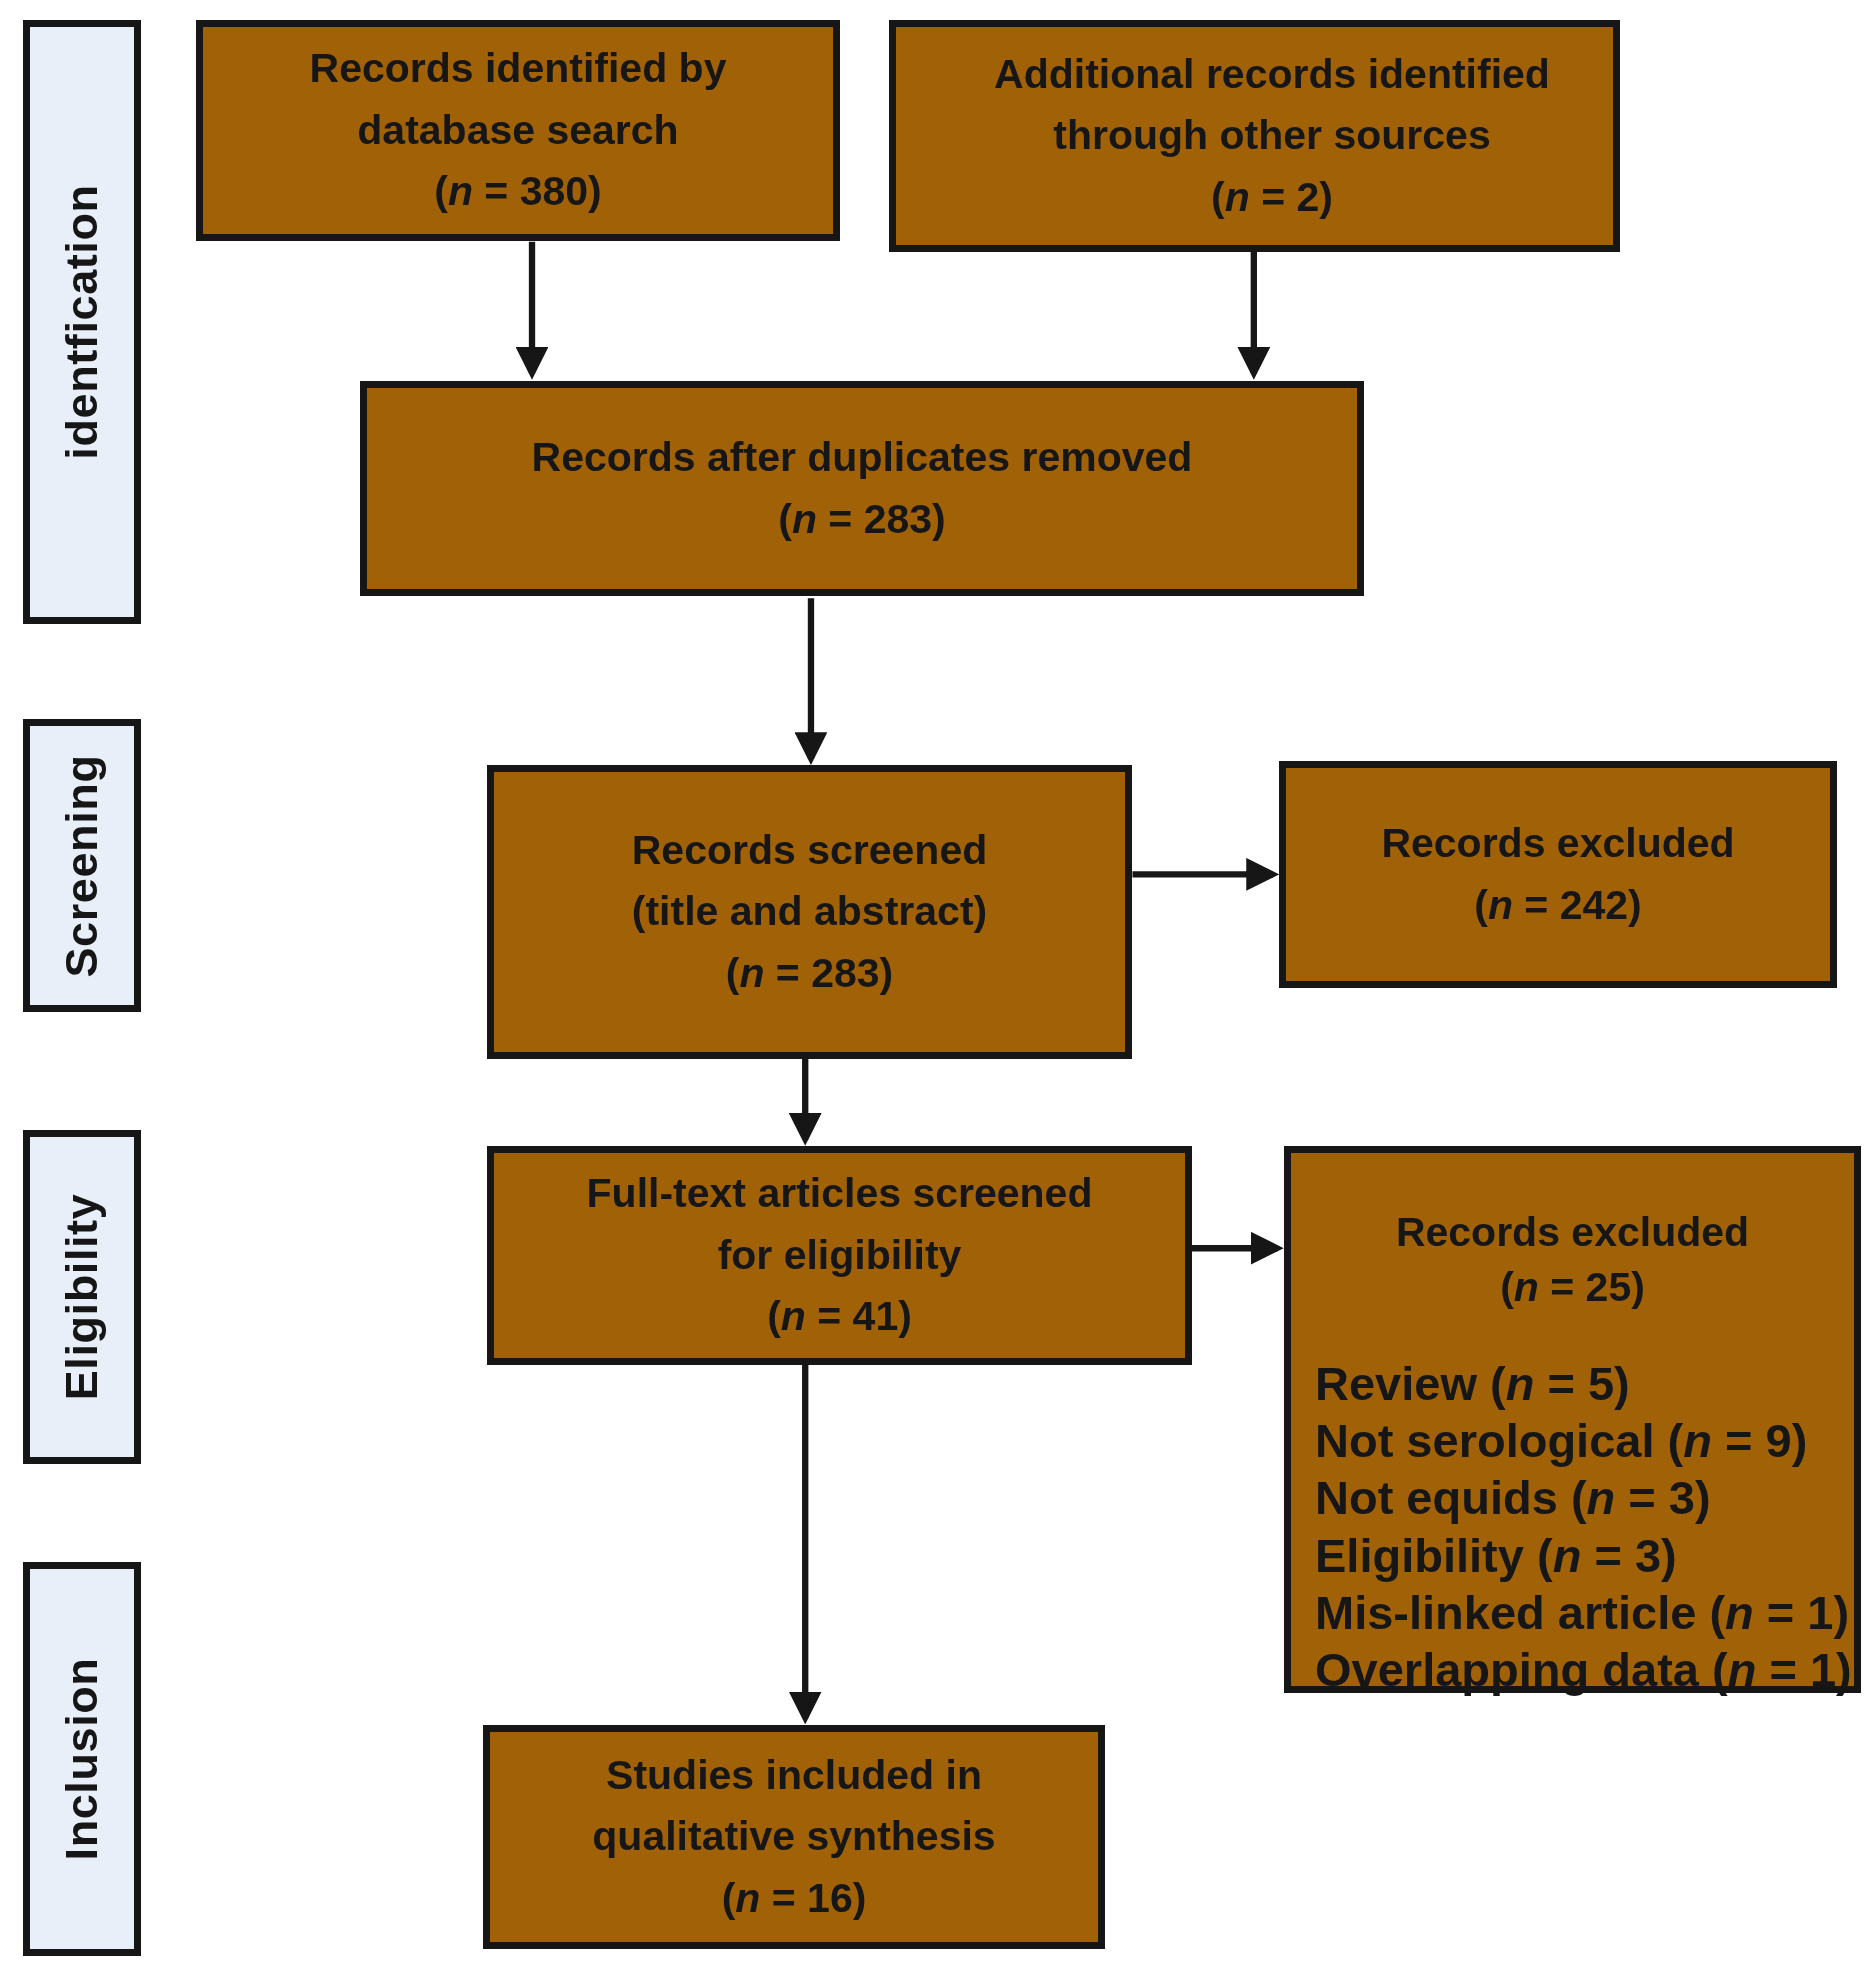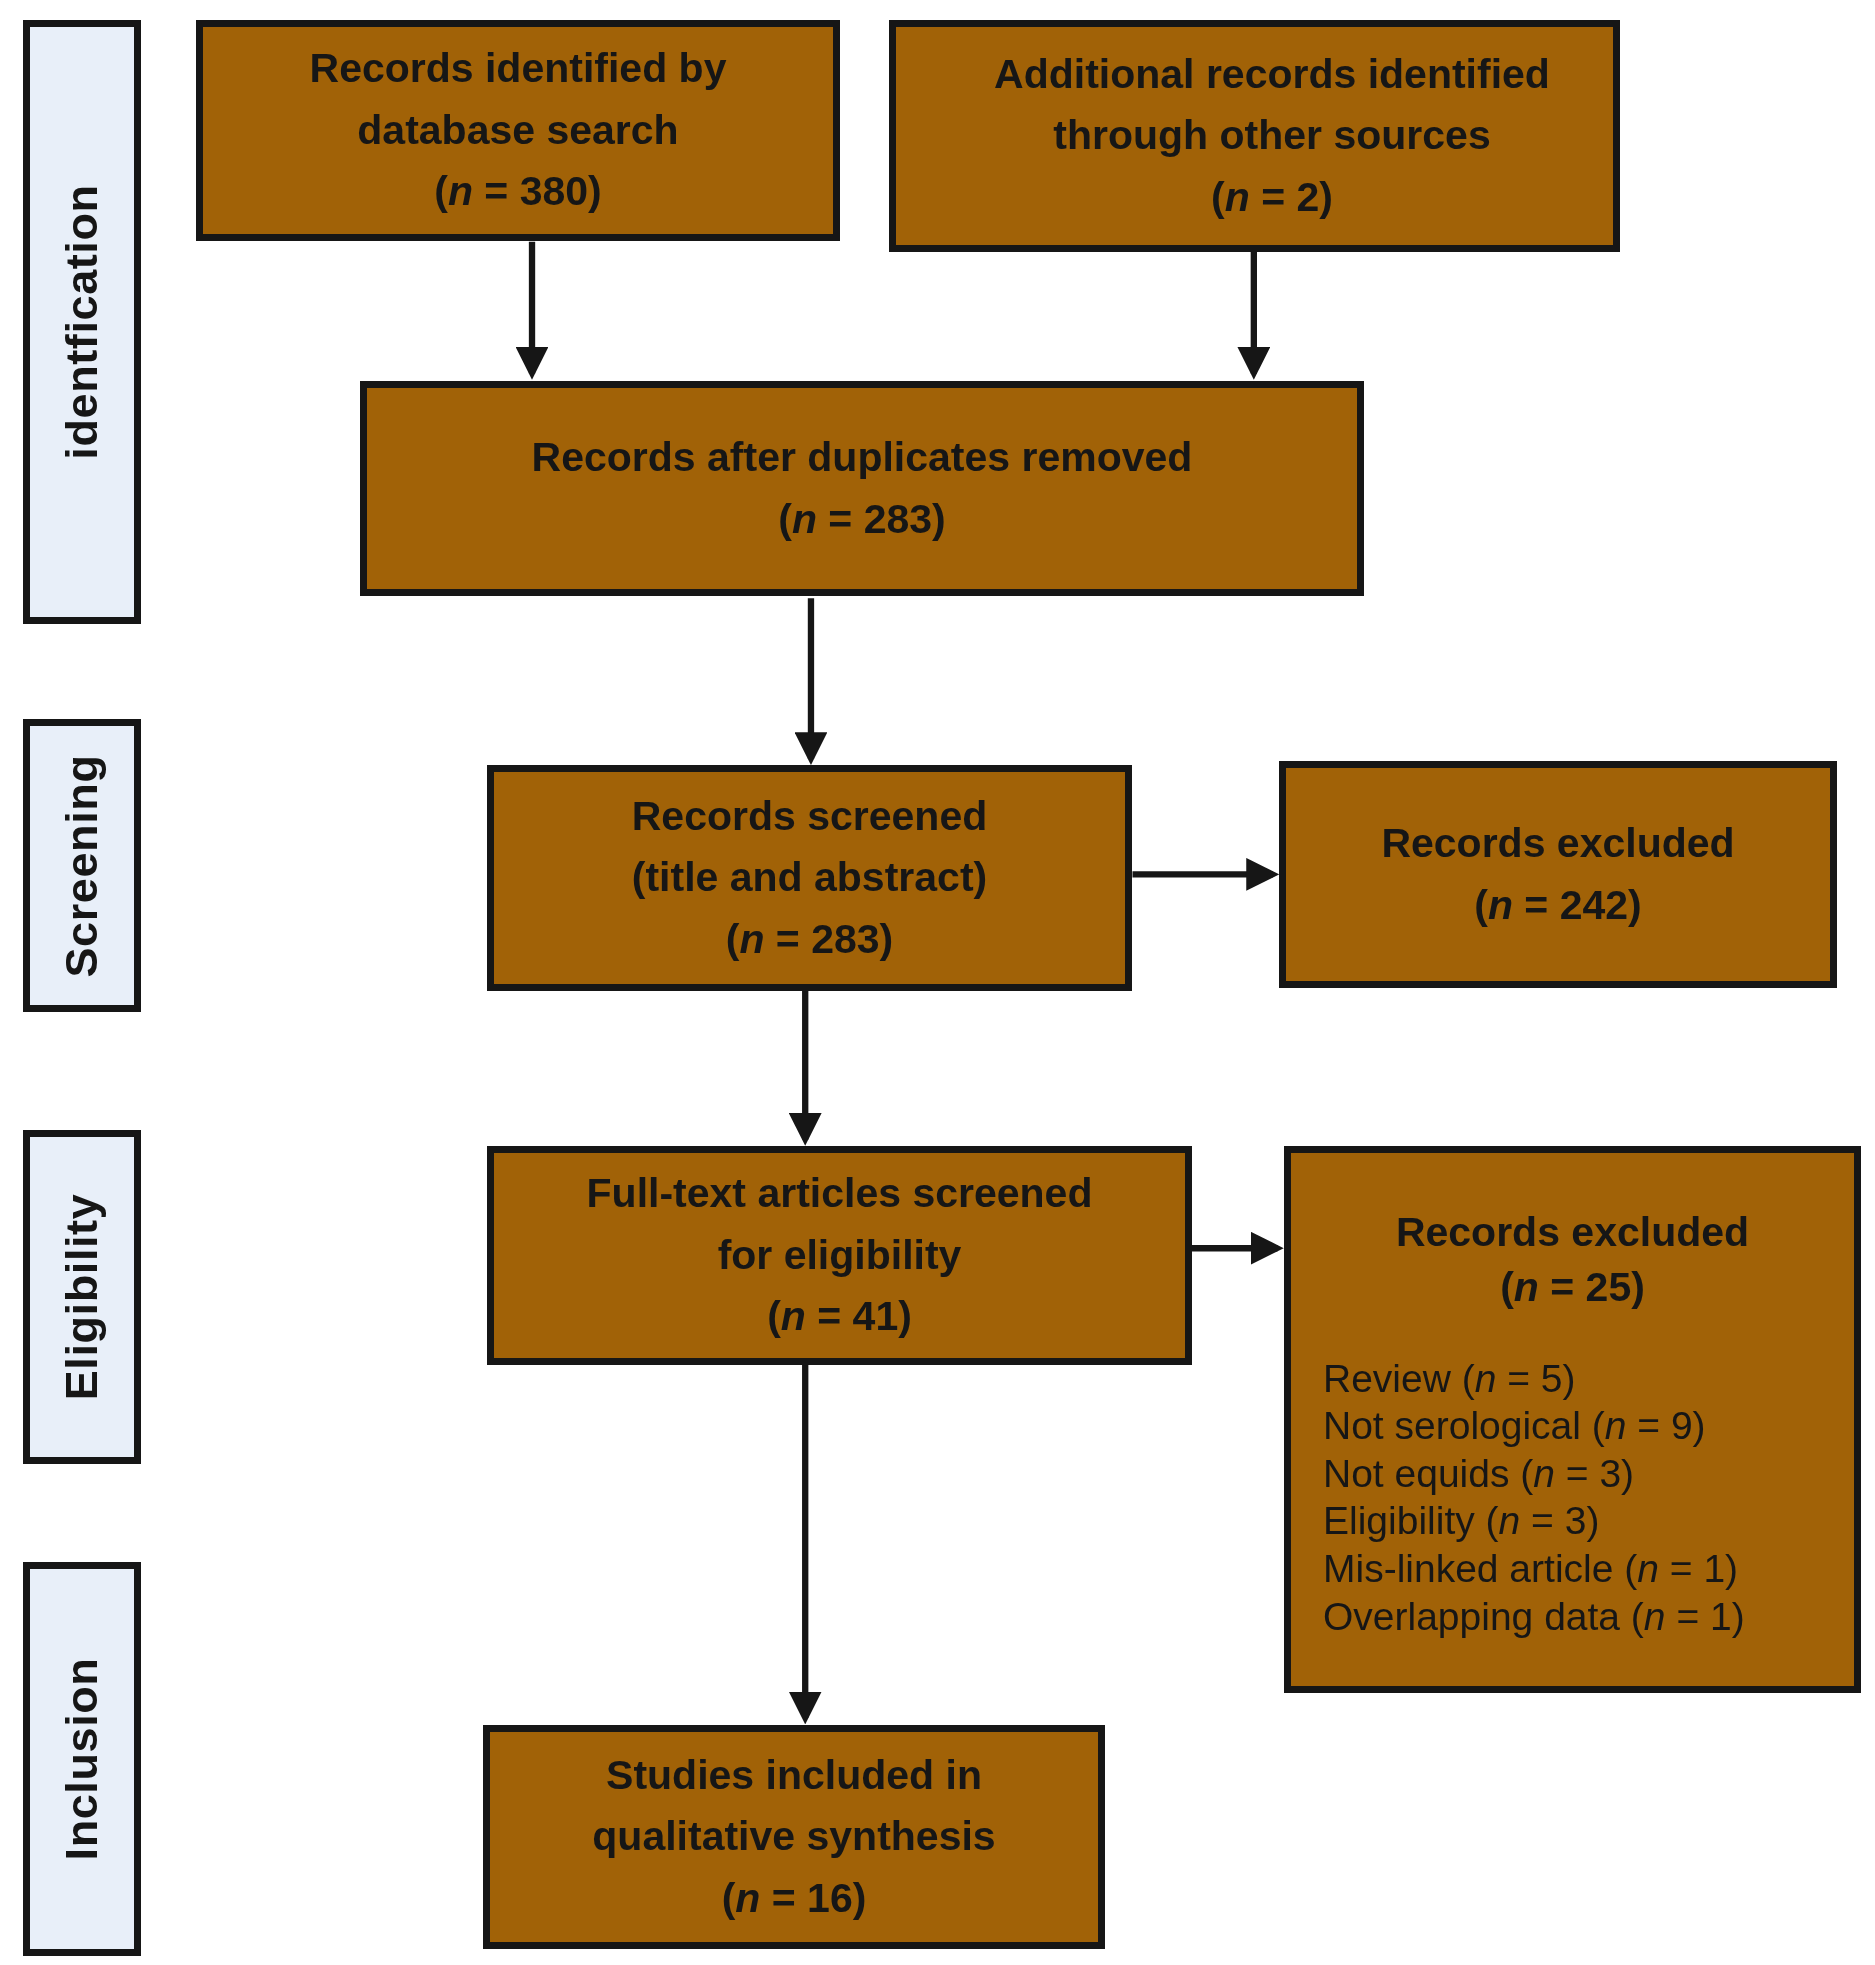--- a/index.html
+++ b/index.html
@@ -41,36 +41,36 @@
     text-align:center;
     font-weight:bold;
     font-size:41px;
     line-height:1.5;
   }
   .it{font-style:italic;}
 
   #box-identified{left:196px;top:20px;width:644px;height:221px;}
   #box-additional{left:889px;top:20px;width:731px;height:232px;padding-left:35px;}
   #box-dedup{left:360px;top:381px;width:1004px;height:215px;}
-  #box-screened{left:487px;top:765px;width:645px;height:226px;}
+  #box-screened{left:487px;top:765px;width:645px;height:294px;}
   #box-excluded-screening{left:1279px;top:761px;width:558px;height:227px;}
   #box-fulltext{left:487px;top:1146px;width:705px;height:219px;}
   #box-excluded-eligibility{
     left:1284px;top:1146px;width:577px;height:547px;
     justify-content:flex-start;
     padding-top:52px;
   }
   #box-excluded-eligibility .head{line-height:1.35;}
   #box-excluded-eligibility .reasons{
     margin-top:39px;
     align-self:stretch;
     text-align:left;
-    padding-left:32px;
-    font-weight:normal;
-    font-size:39px;
+    padding-left:24px;
+    font-weight:bold;
+    font-size:47px;
     line-height:1.22;
   }
   #box-included{left:483px;top:1725px;width:622px;height:224px;}
 
   #arrows{position:absolute;left:0;top:0;pointer-events:none;}
 </style>
 </head>
 <body>
 
 <div id="canvas">

